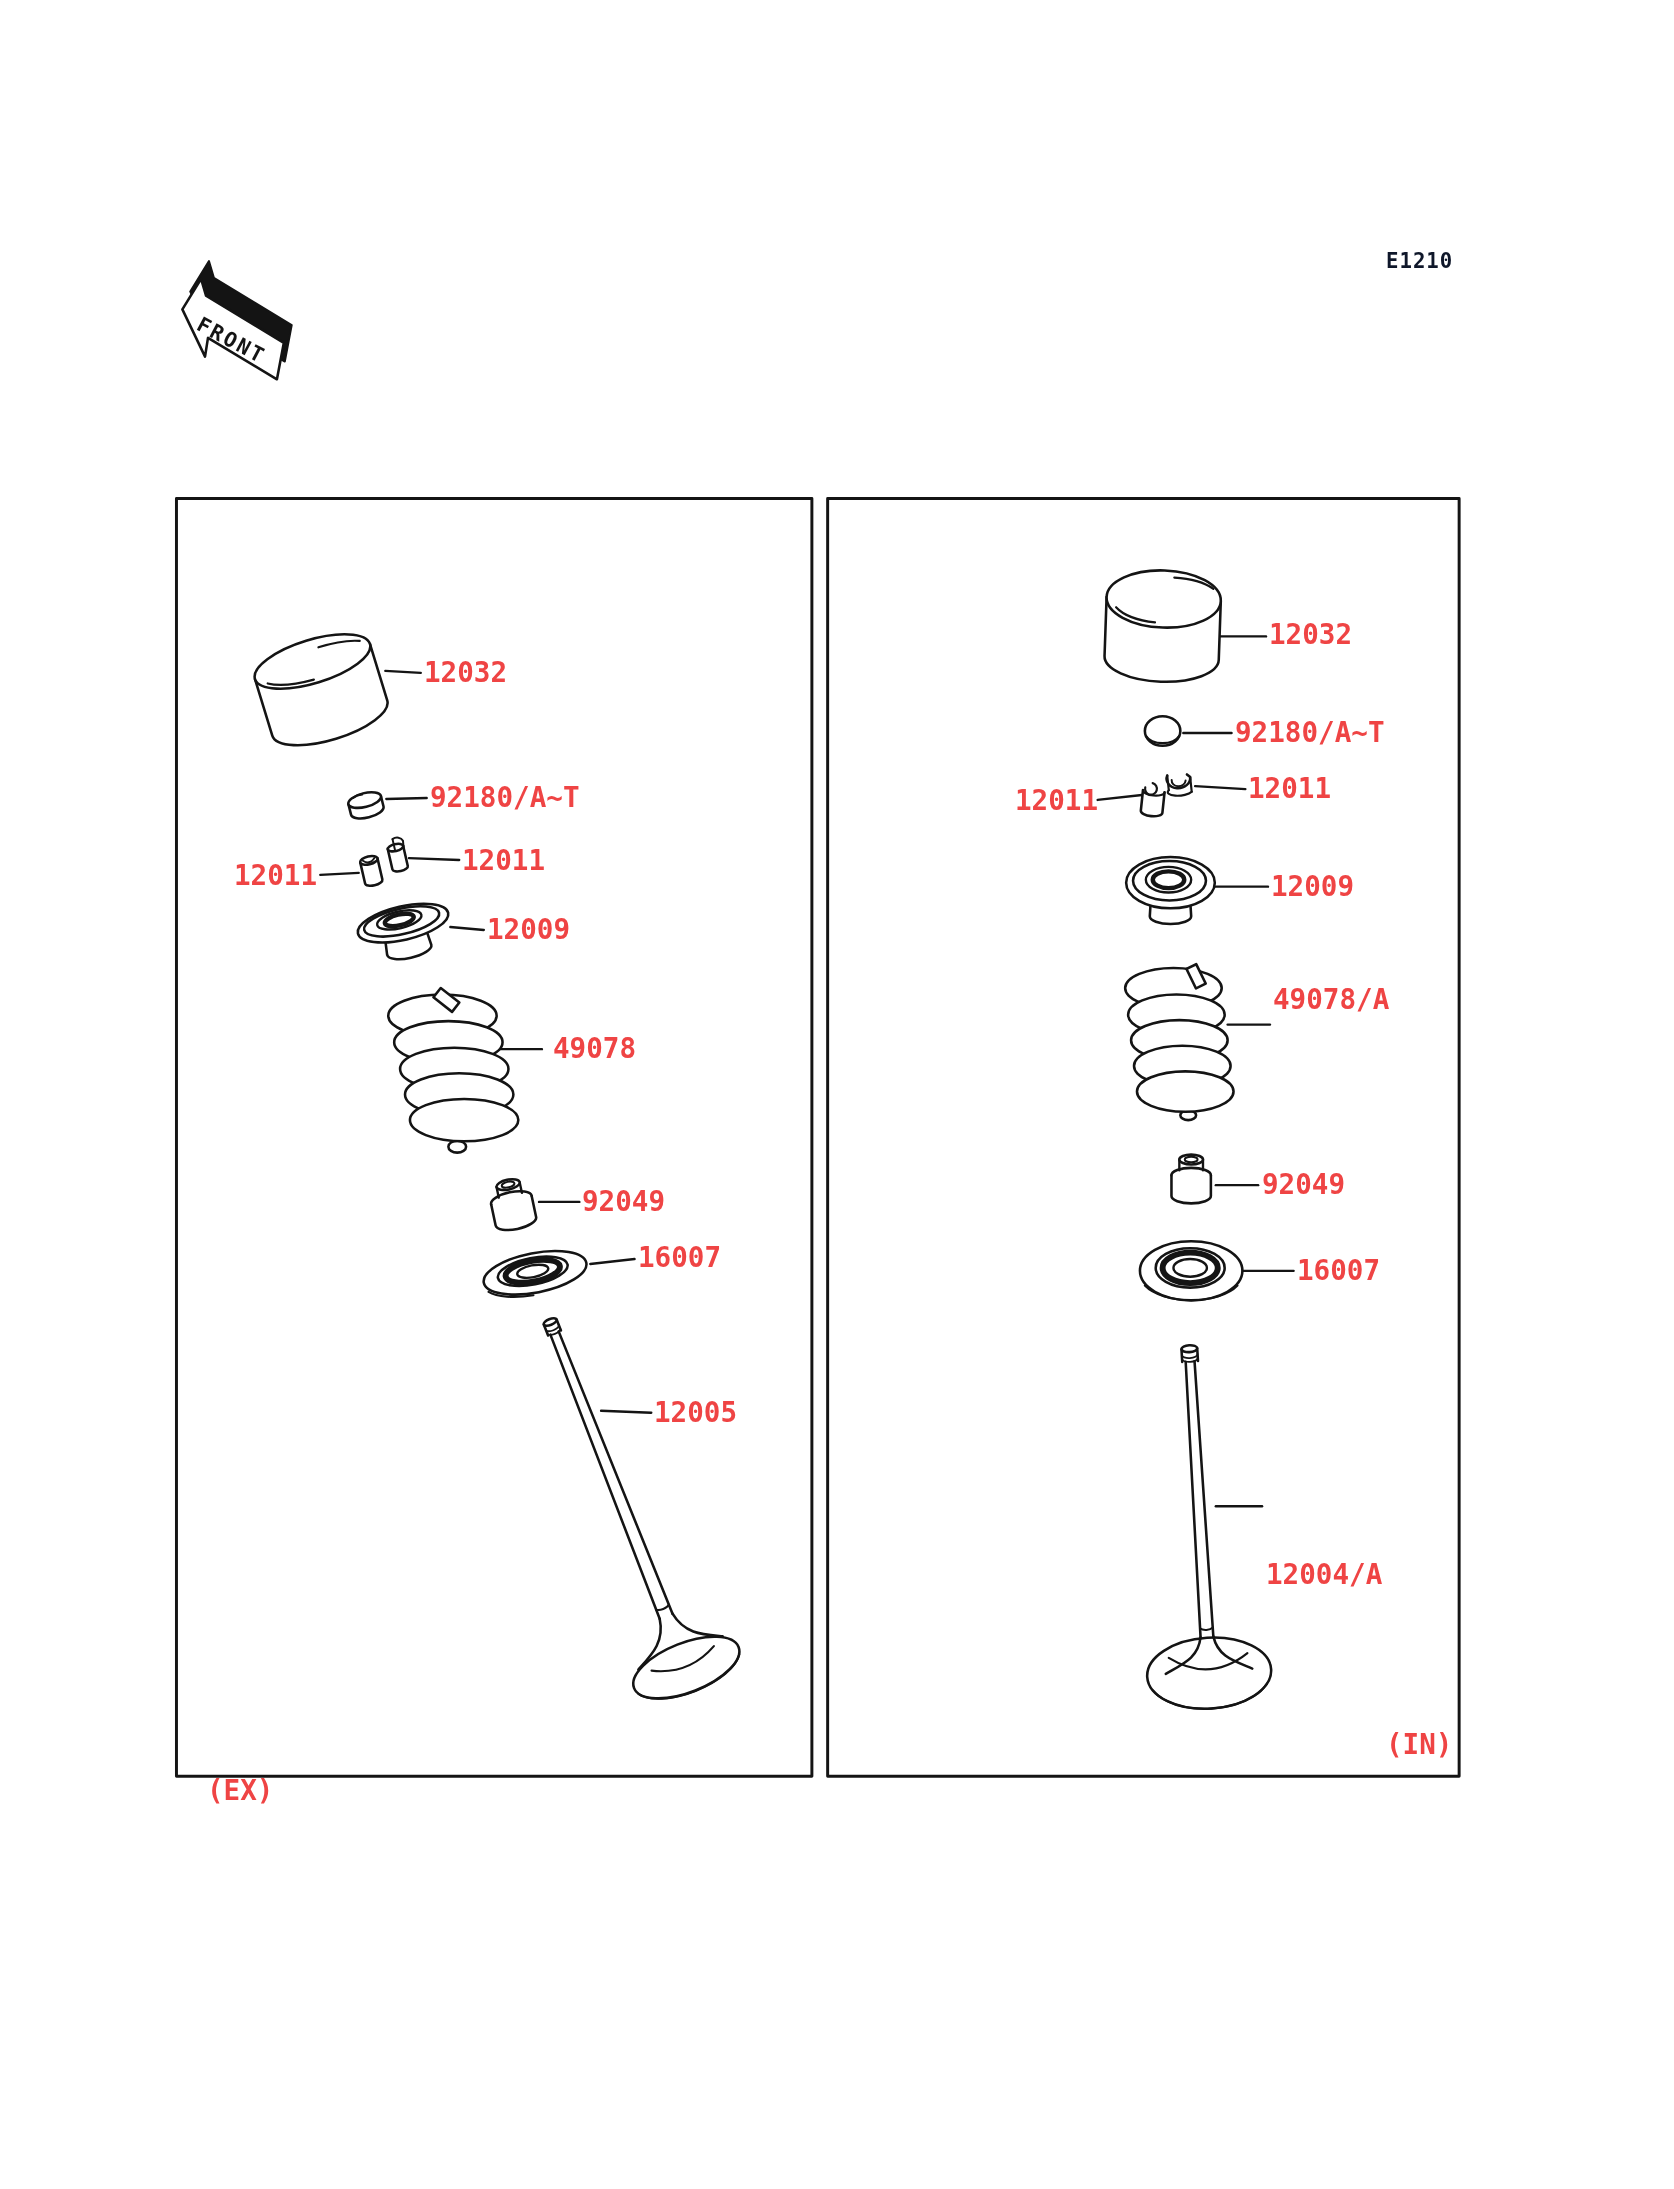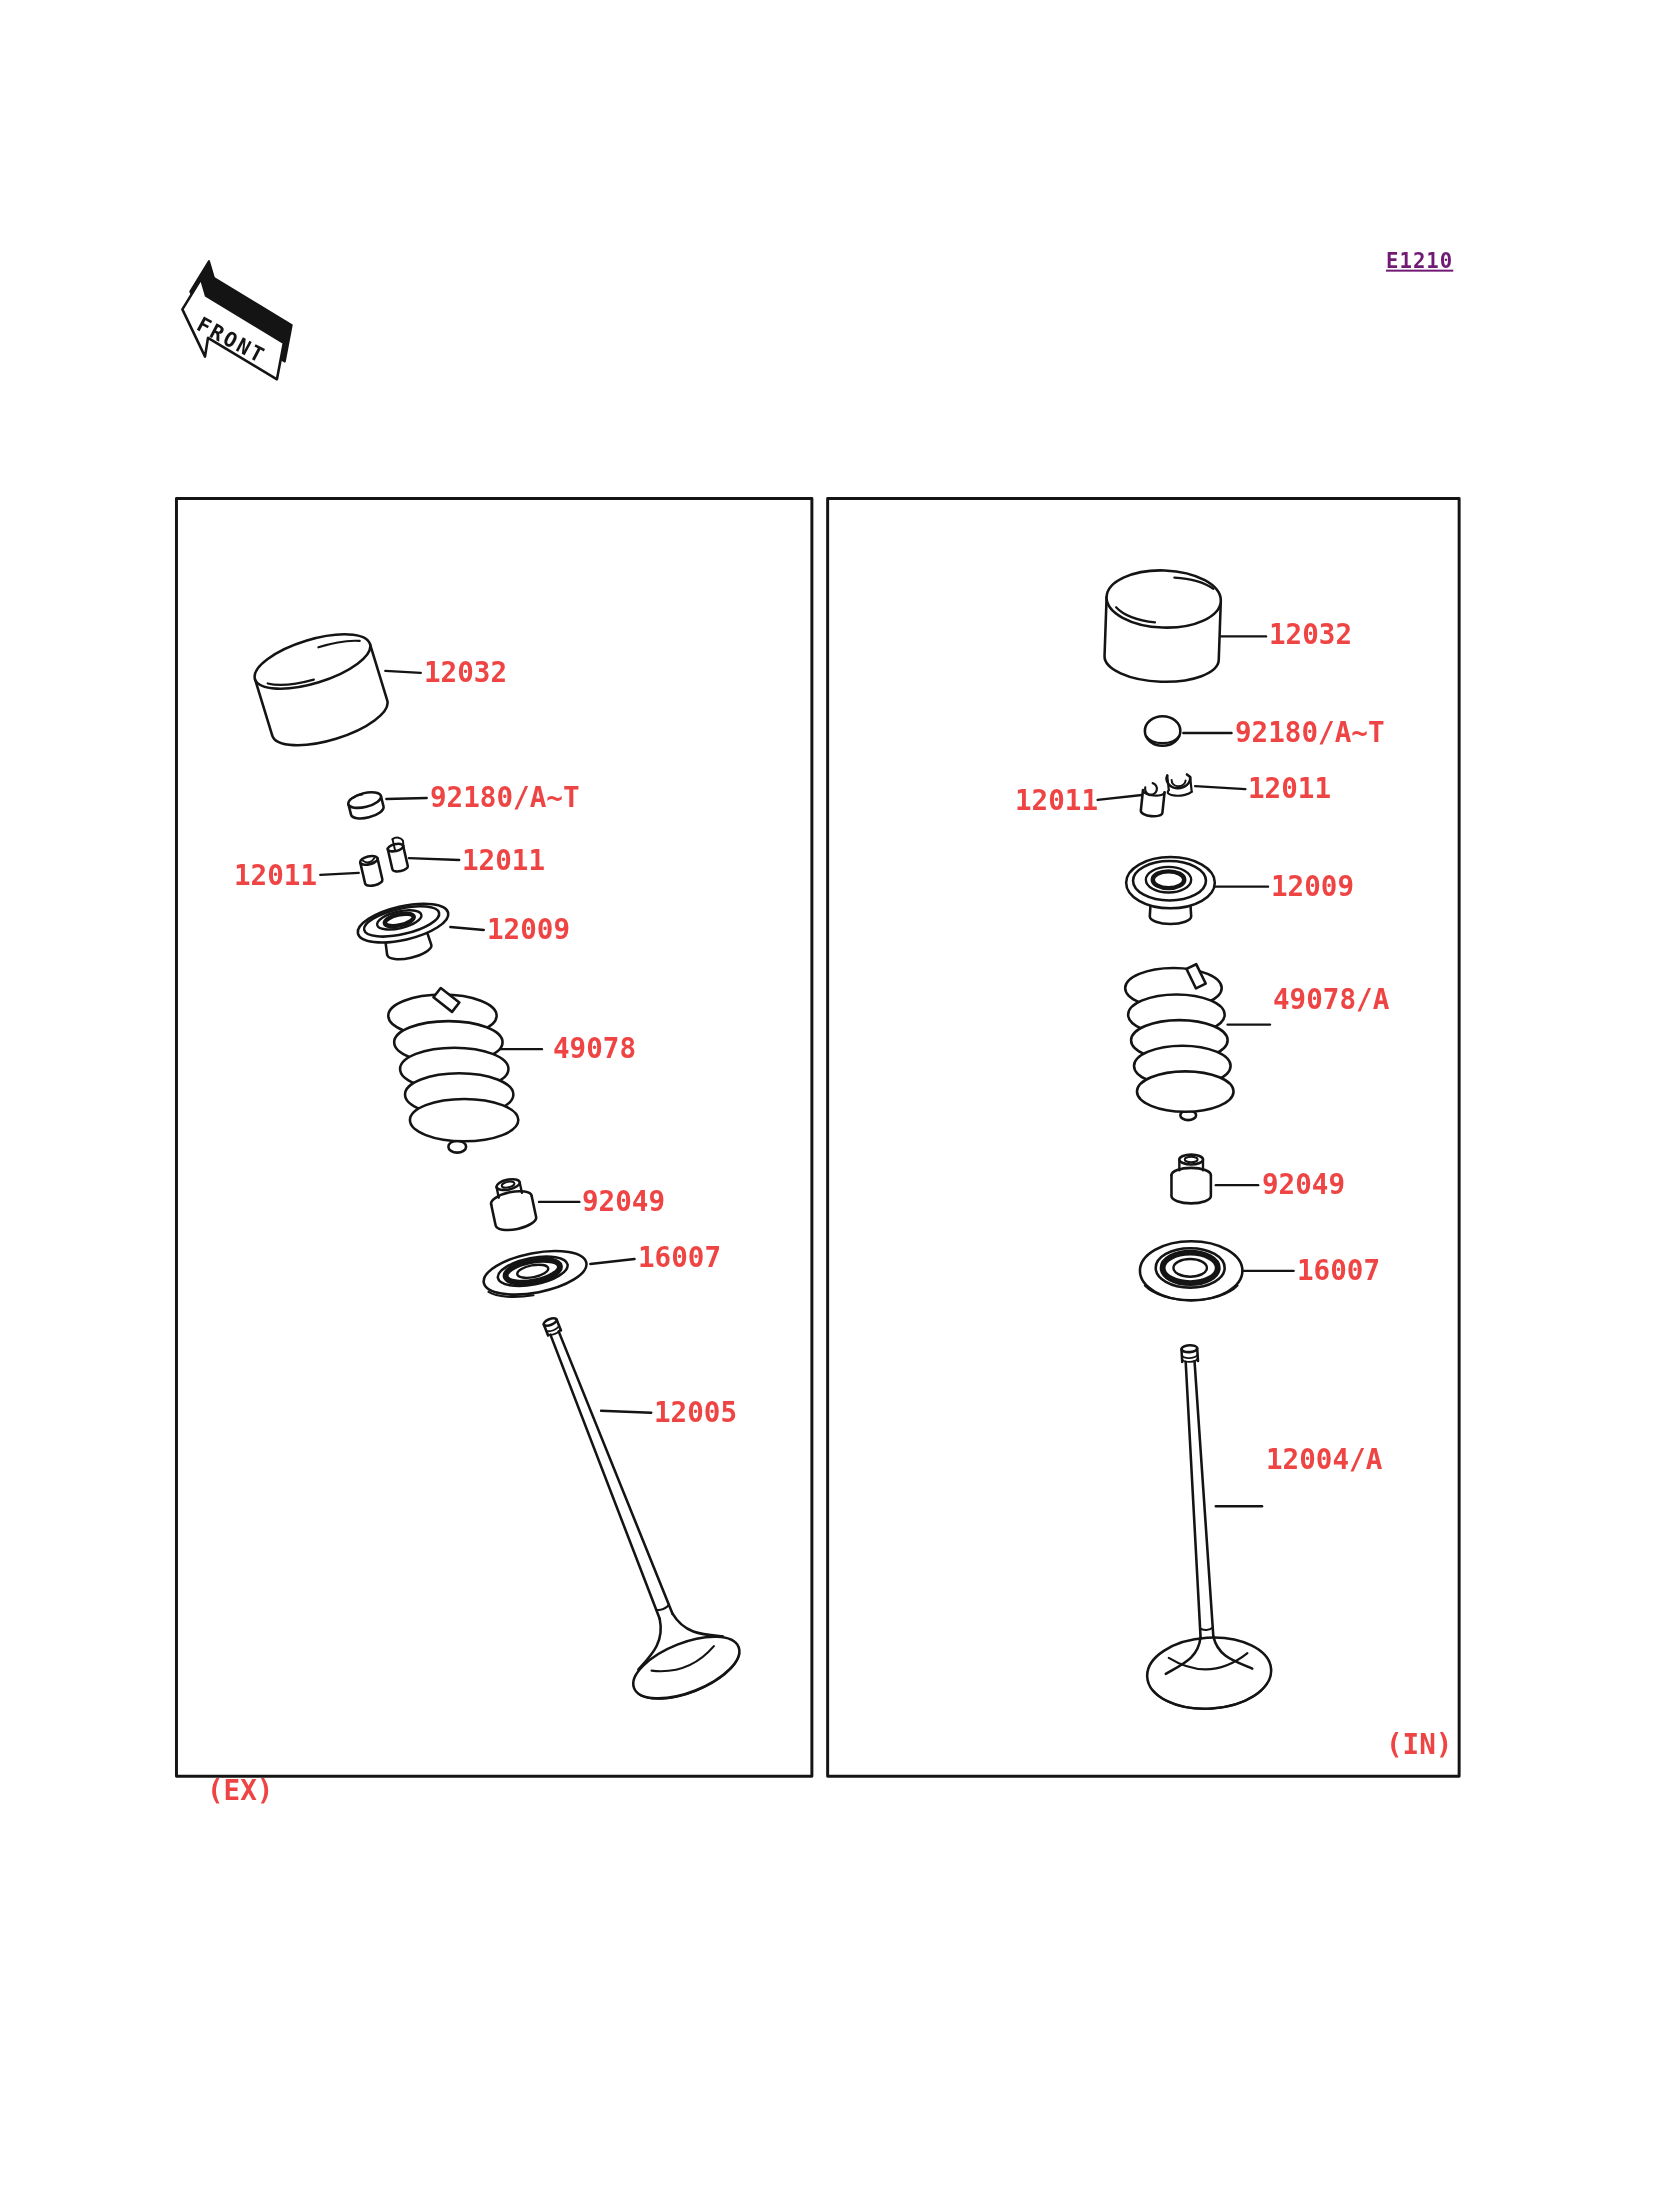--- a/index.html
+++ b/index.html
@@ -10,21 +10,21 @@
   }
   svg.art{position:absolute;left:0;top:0;width:1675px;height:2190px;}
   .lbl{
     position:absolute;transform:translateY(-50%);
     font:700 27.6px "DejaVu Sans Mono","Liberation Mono",monospace;
     color:#ef4444;white-space:pre;letter-spacing:0px;line-height:1;
   }
   .pagecode{
     position:absolute;transform:translateY(-50%);
     font:700 20.7px "DejaVu Sans Mono","Liberation Mono",monospace;
-    color:#701a75;line-height:1;letter-spacing:1px;text-decoration:underline;
+    color:#0f172a;line-height:1;letter-spacing:1px;
   }
 </style>
 </head>
 <body>
 
 <div class="page">
 
   <svg class="art" viewBox="0 0 1700 2223" fill="none" stroke="#141414" stroke-width="2.6" stroke-linecap="round" stroke-linejoin="round">
 
     <g>
@@ -224,17 +224,17 @@
   <span class="lbl" style="left:207px;top:1791px">(EX)</span>
 
   <span class="lbl" style="left:1269px;top:635px">12032</span>
   <span class="lbl" style="left:1235px;top:733px">92180/A~T</span>
   <span class="lbl" style="left:1015px;top:801px">12011</span>
   <span class="lbl" style="left:1248px;top:789px">12011</span>
   <span class="lbl" style="left:1271px;top:887px">12009</span>
   <span class="lbl" style="left:1273px;top:1000px">49078/A</span>
   <span class="lbl" style="left:1262px;top:1185px">92049</span>
   <span class="lbl" style="left:1297px;top:1271px">16007</span>
-  <span class="lbl" style="left:1266px;top:1460px">12004/A</span>
+  <span class="lbl" style="left:1266px;top:1575px">12004/A</span>
   <span class="lbl" style="left:1386px;top:1745px">(IN)</span>
 
 </div>
 
 
 </body></html>

